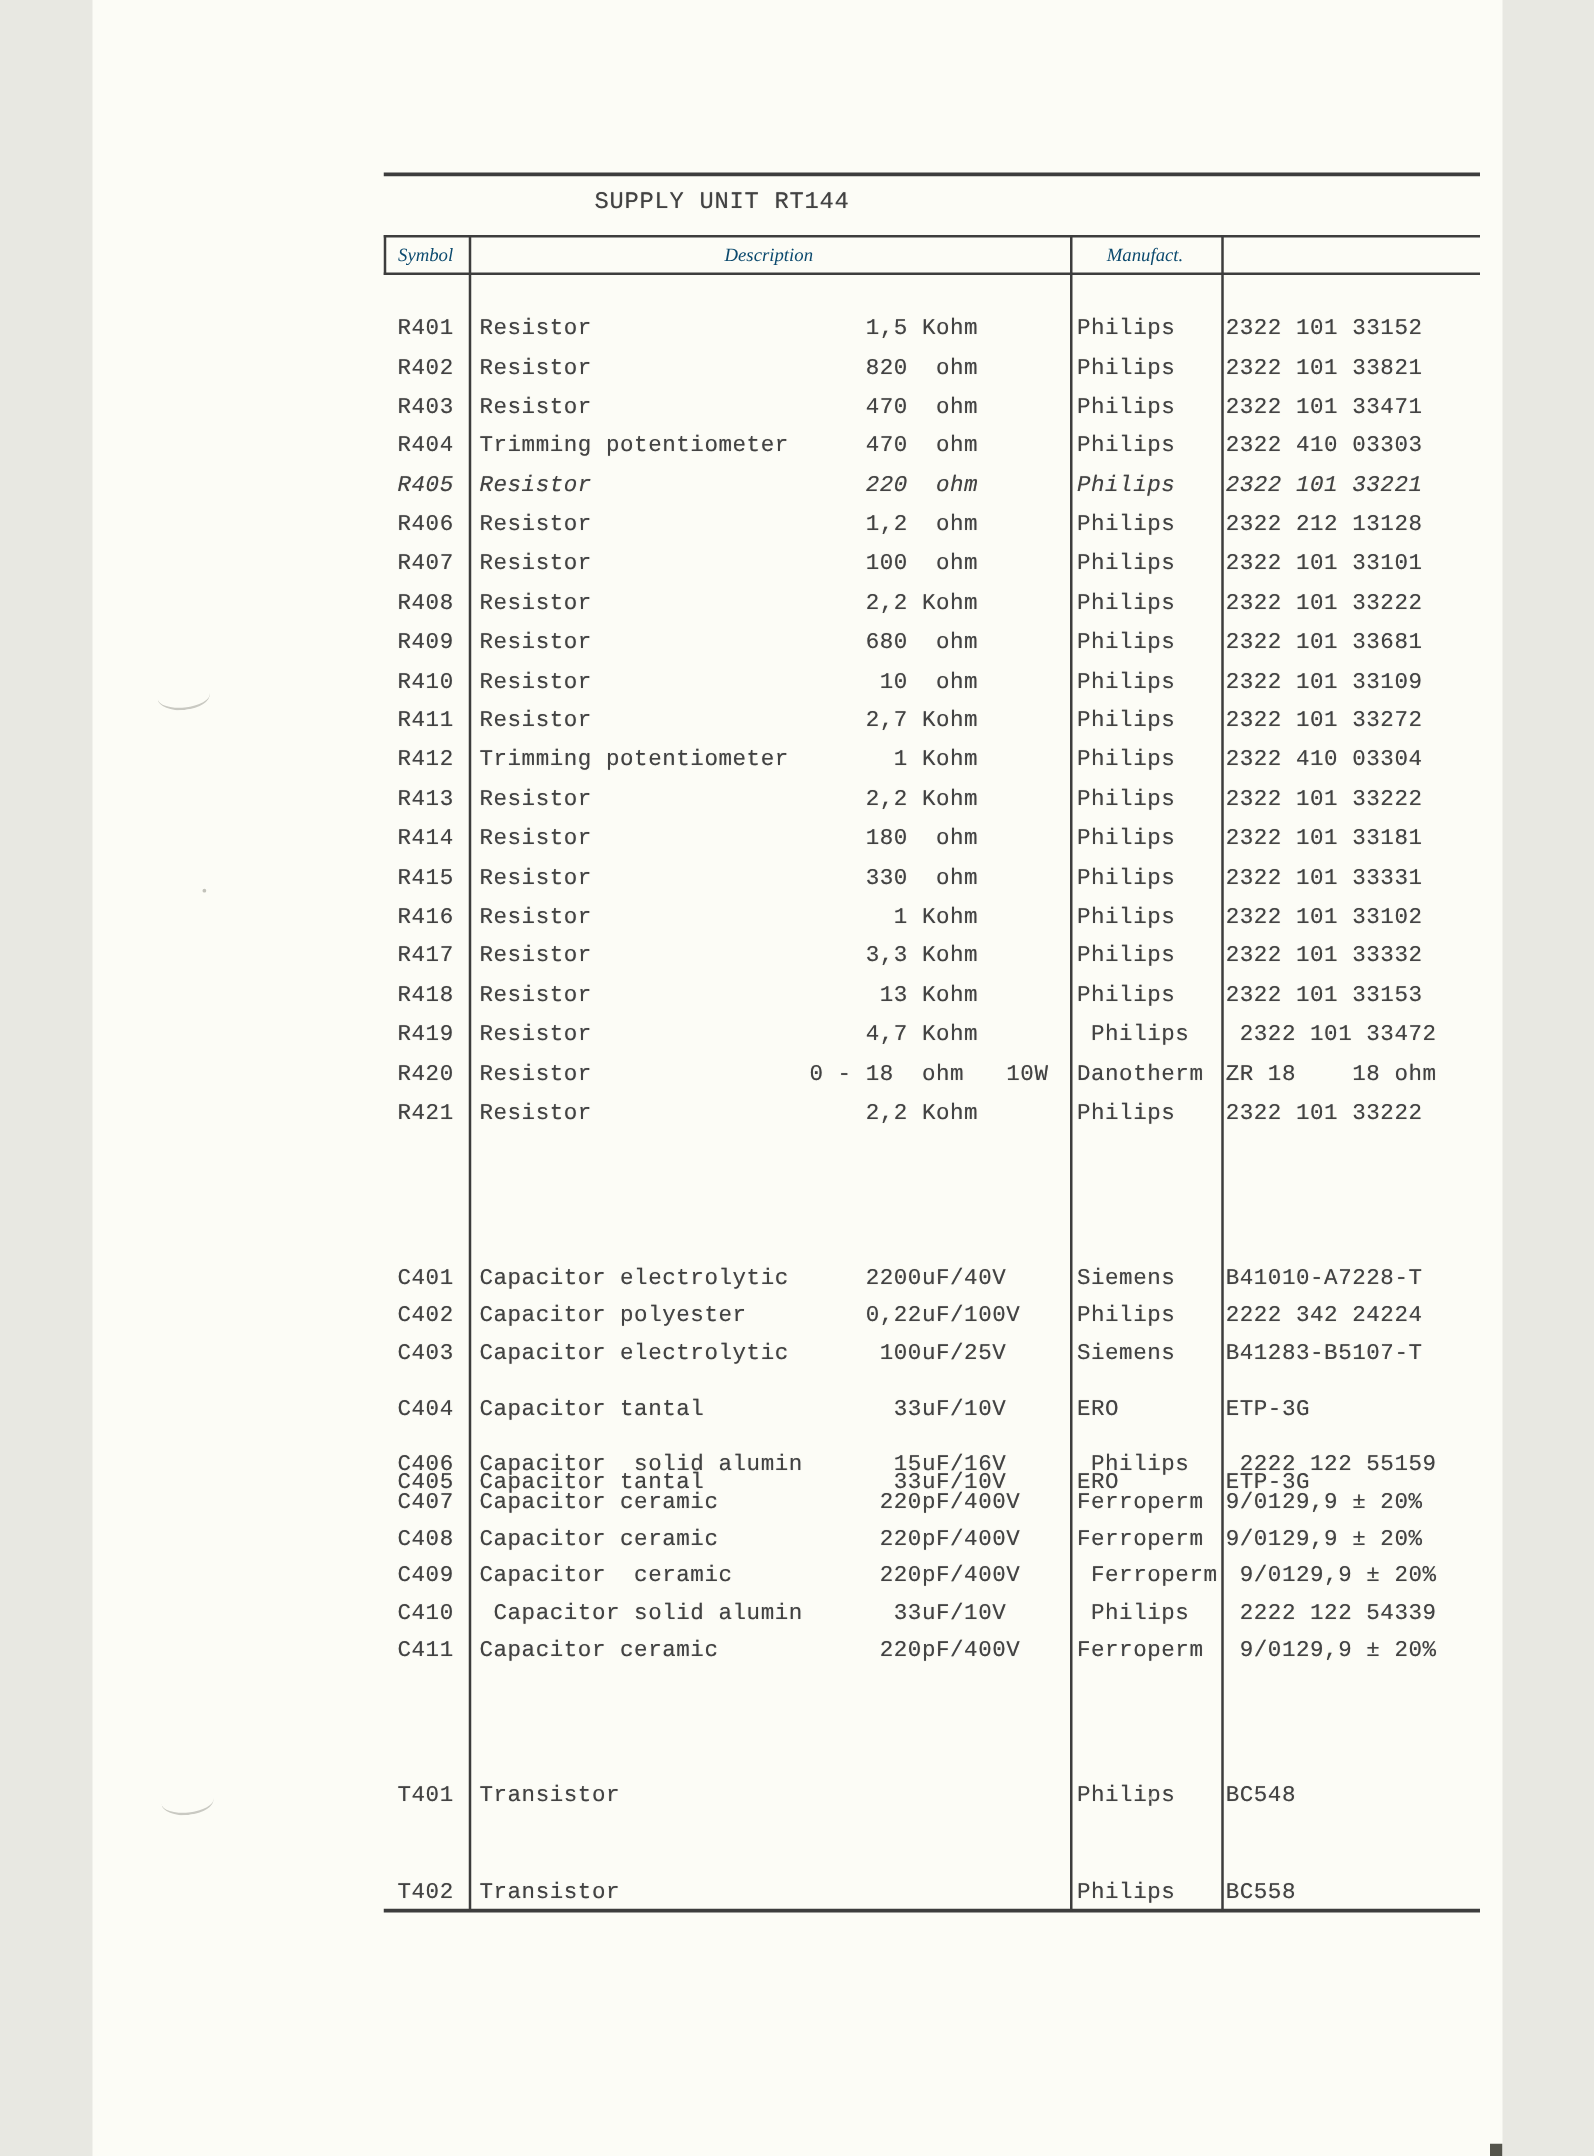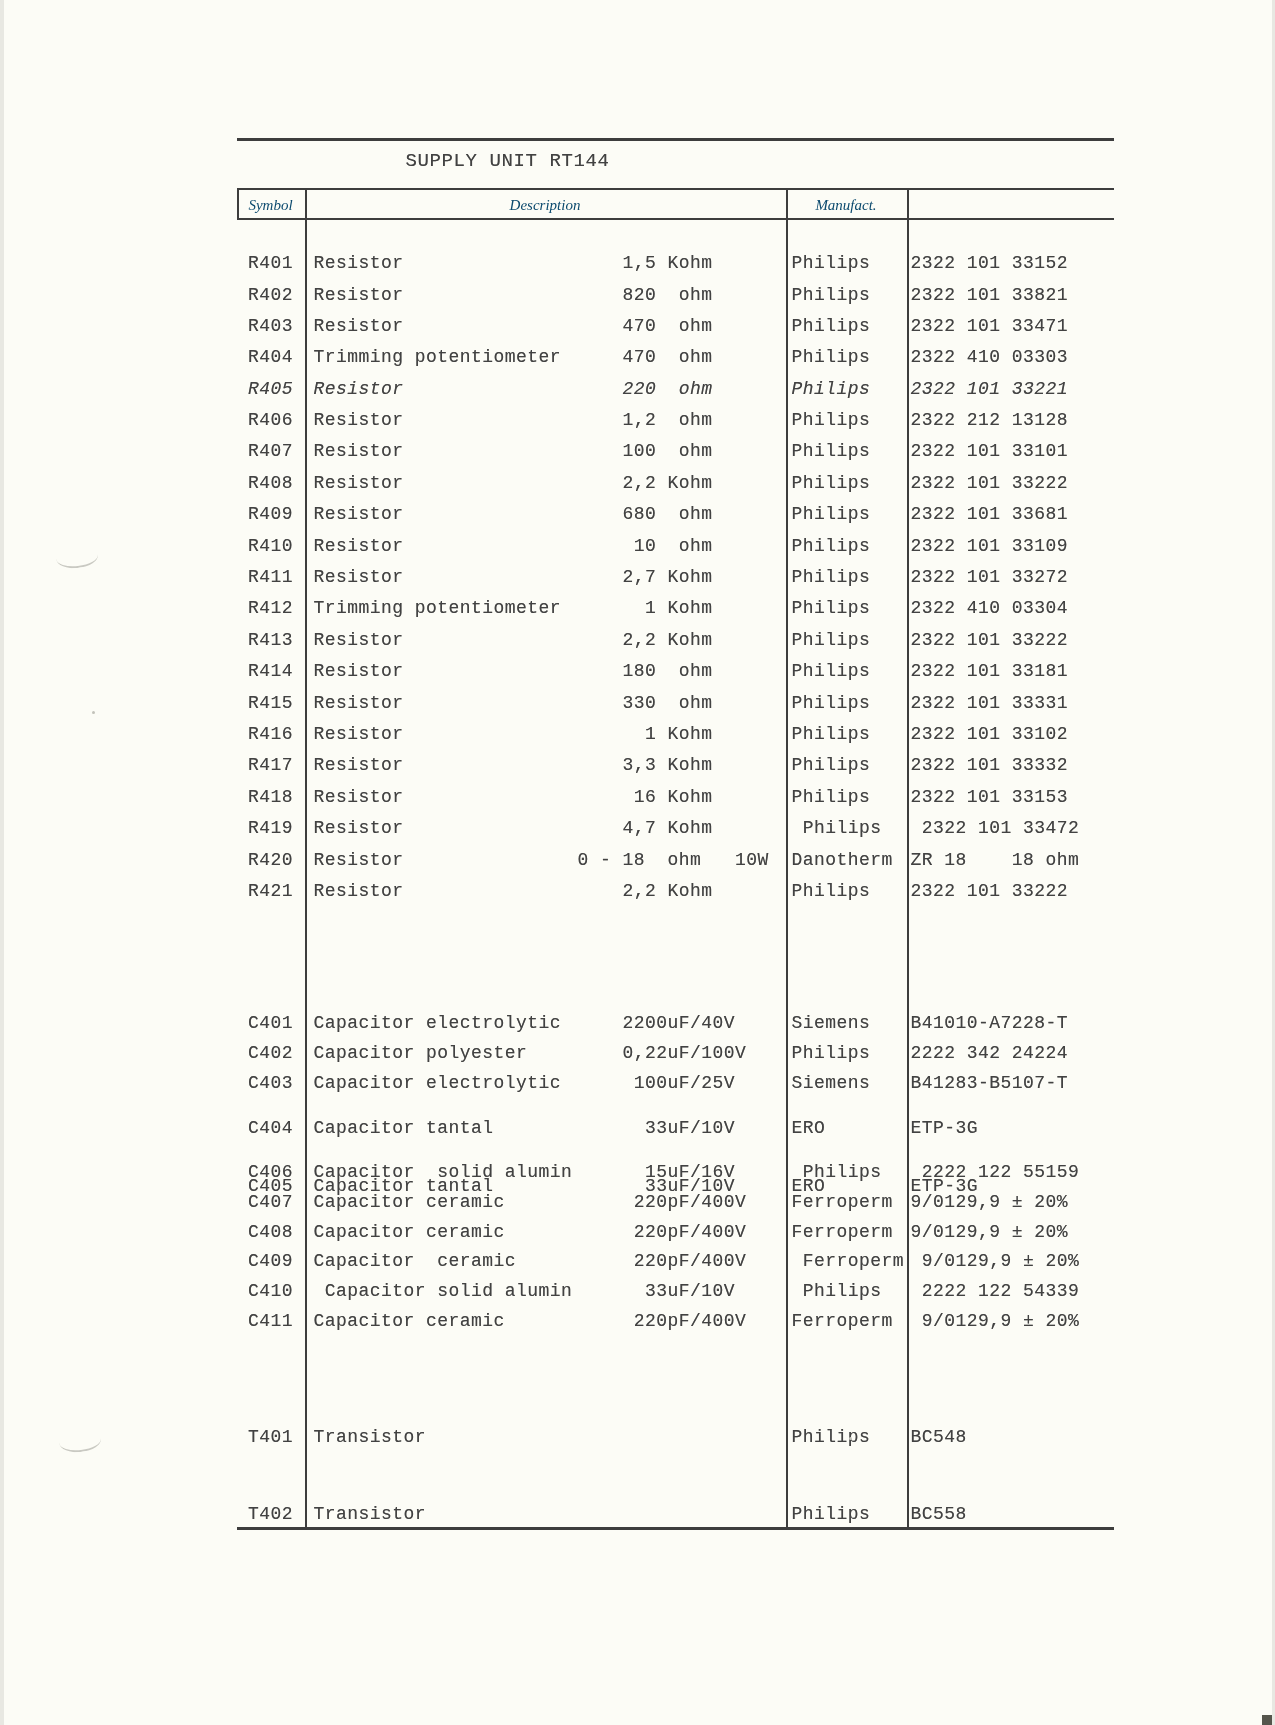--- a/index.html
+++ b/index.html
@@ -1,25 +1,24 @@
 <!DOCTYPE html>
 <html><head>
 <meta charset="utf-8">
 <style>
   html,body{margin:0;padding:0;background:#e8e8e2;}
   .page{
     position:relative;
-    width:1256px;
+    width:1128px;
     height:1725px;
     margin:0 auto;
     background:var(--paper,#fcfcf6);
     overflow:hidden;
     font-family:"Liberation Mono","DejaVu Sans Mono",monospace;
     color:var(--ink,#424242);
-    padding-left:12px;
   }
   .hline{position:absolute;background:var(--rule,#3d3d3d);height:2px;}
   .vline{position:absolute;background:var(--rule,#4a4a4a);width:2px;}
   .title{
     position:absolute;left:402px;top:150px;
     font-size:19px;letter-spacing:0.6px;white-space:pre;
     text-shadow:0 0 0.6px rgba(60,60,60,0.55);
   }
   .hdr{
     position:absolute;top:194px;height:22px;line-height:22px;
@@ -182,21 +181,21 @@
       <div class="trow" style="top: 754.4px;">
         <div class="cell sym">R417</div>
         <div class="cell desc">Resistor</div>
         <div class="cell val">    3,3 Kohm</div>
         <div class="cell mfr">Philips</div>
         <div class="cell part">2322 101 33332</div>
       </div>
       <div class="trow" style="top: 785.8px;">
         <div class="cell sym">R418</div>
         <div class="cell desc">Resistor</div>
-        <div class="cell val">     16 Kohm</div>
+        <div class="cell val">     13 Kohm</div>
         <div class="cell mfr">Philips</div>
         <div class="cell part">2322 101 33153</div>
       </div>
       <div class="trow" style="top: 817.2px;">
         <div class="cell sym">R419</div>
         <div class="cell desc">Resistor</div>
         <div class="cell val">    4,7 Kohm</div>
         <div class="cell mfr"> Philips</div>
         <div class="cell part"> 2322 101 33472</div>
       </div>

